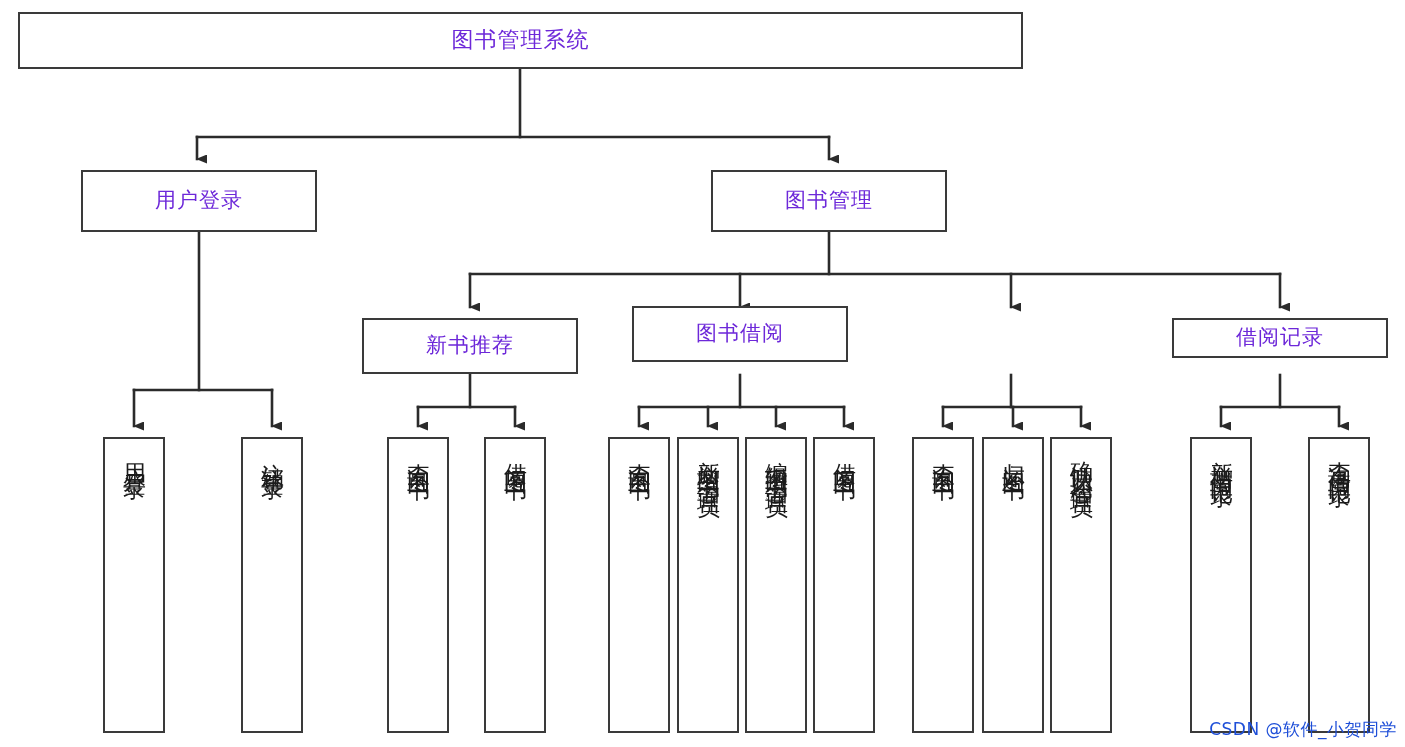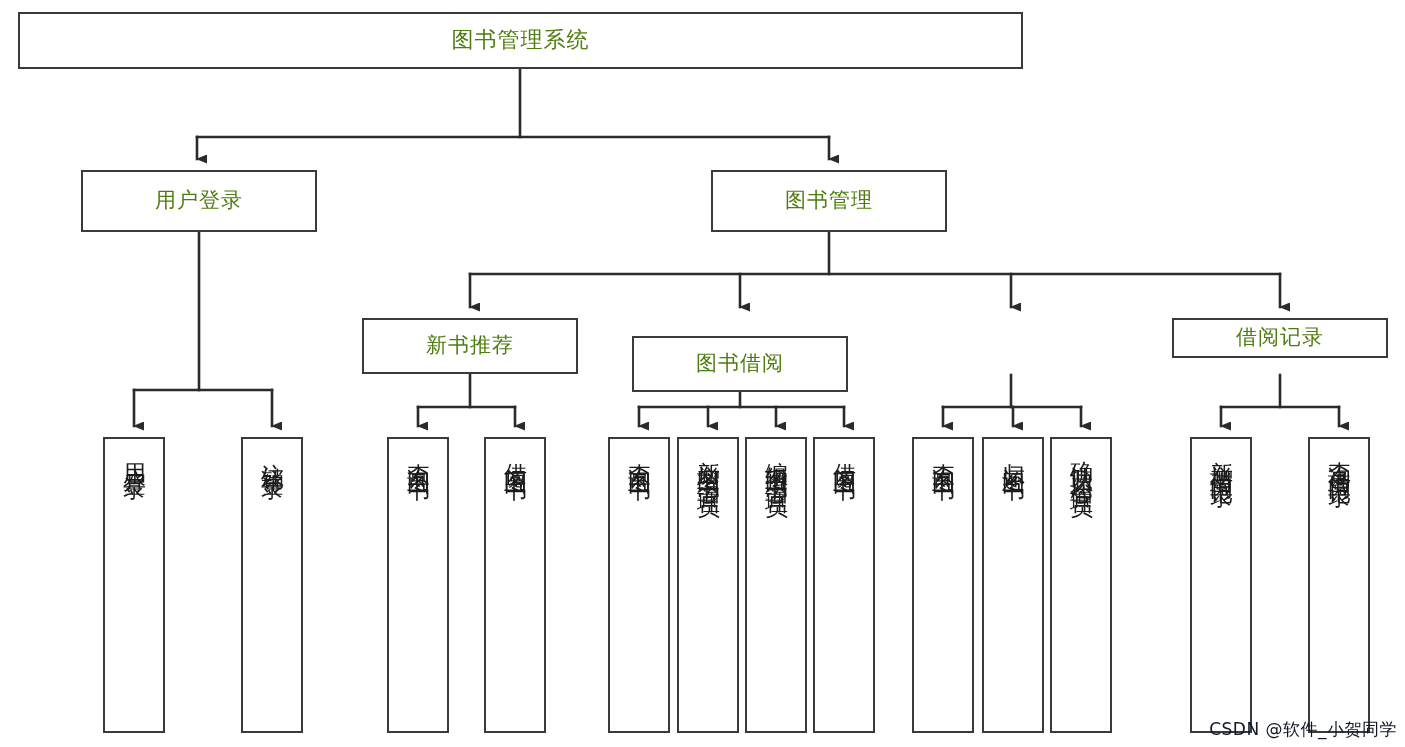--- a/index.html
+++ b/index.html
@@ -28,21 +28,21 @@
     background:#ffffff;
     border:2.5px solid #3a3a3a;
     display:flex;
     align-items:center;
     justify-content:center;
     z-index:3;
   }
   .node .label{
     font-size:21px;
     letter-spacing:1px;
-    color:#4d7c0f;
+    color:#6d28d9;
     white-space:nowrap;
     line-height:1.1;
   }
   .node.root .label{font-size:22px;}
   .leaf{
     position:absolute;
     box-sizing:border-box;
     background:#ffffff;
     border:2.5px solid #3a3a3a;
     z-index:3;
@@ -60,21 +60,21 @@
     color:#1b1b1b;
     margin-top:6px;
     white-space:nowrap;
   }
   .leaf.tall .vlabel{margin-top:4px;}
   .watermark{
     position:absolute;
     right:8px;
     bottom:6px;
     font-size:17px;
-    color:#0f172a;
+    color:#1d4ed8;
     letter-spacing:0.5px;
     z-index:6;
     white-space:nowrap;
     font-family:"DejaVu Sans","Liberation Sans",sans-serif;
   }
 </style>
 </head>
 <body>
 
 <div id="canvas">
@@ -139,21 +139,21 @@
   <div class="node" style="left:81px;top:170px;width:236px;height:62px;">
     <span class="label">用户登录</span>
   </div>
   <div class="node" style="left:711px;top:170px;width:236px;height:62px;">
     <span class="label">图书管理</span>
   </div>
 
   <div class="node" style="left:362px;top:318px;width:216px;height:56px;text-align:center;">
     <span class="label">新书推荐</span>
   </div>
-  <div class="node" style="left:632px;top:336px;width:216px;height:56px;">
+  <div class="node" style="left:632px;top:306px;width:216px;height:56px;">
     <span class="label">图书借阅</span>
   </div>
   <div class="node" style="left:1172px;top:318px;width:216px;height:40px;">
     <span class="label">借阅记录</span>
   </div>
 
   <div class="leaf" style="left:103px;top:437px;width:62px;height:296px;">
     <span class="vlabel">用户登录</span>
   </div>
   <div class="leaf" style="left:241px;top:437px;width:62px;height:296px;">

